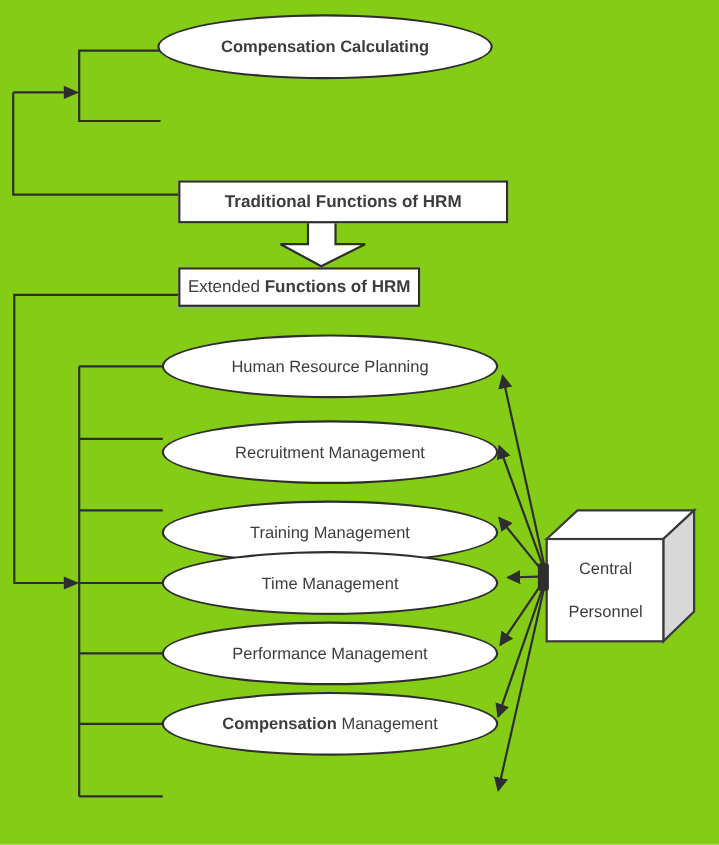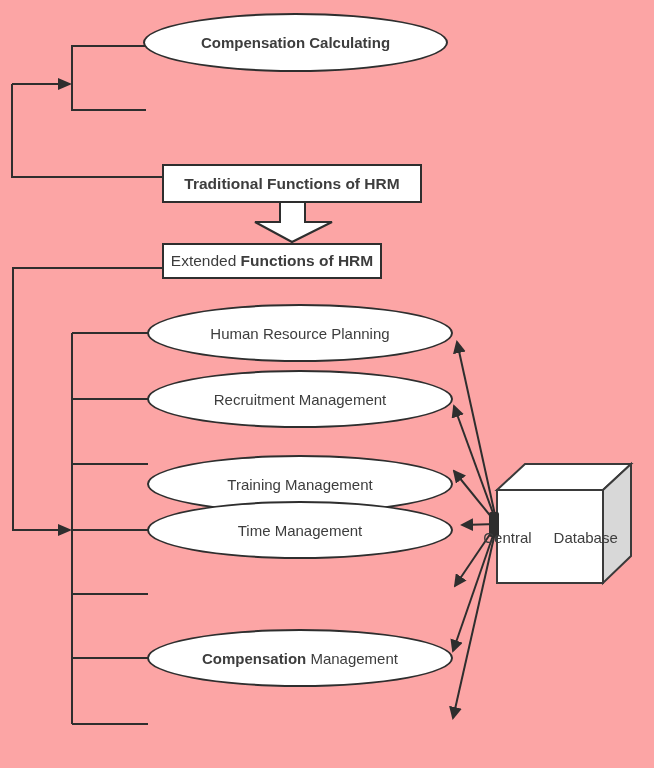--- a/index.html
+++ b/index.html
@@ -1,43 +1,43 @@
 <!DOCTYPE html>
 <html><head>
 <meta charset="utf-8">
 <style>
   html,body{margin:0;padding:0;background:#ffffff;}
   #stage{
     position:relative;
     width:654px;height:768px;
-    background:#fca5a5;
+    background:#84cc16;
     font-family:"Liberation Sans", sans-serif;
     color:#3d3d3d;
     overflow:hidden;
   }
   #wires{position:absolute;left:0;top:0;z-index:1;}
   .node{position:absolute;z-index:2;display:flex;align-items:center;justify-content:center;
         text-align:center;box-sizing:border-box;background:#ffffff;}
   .ellipse{border:2px solid #2e2e2e;border-radius:50%;font-size:15px;}
   .rectbox{border:2px solid #2e2e2e;font-size:15.5px;font-weight:bold;}
   .bold{font-weight:bold;}
   .reg{font-weight:normal;}
   
   .e-top1{left:143px;top:13px;width:305px;height:59px;font-weight:bold;}
   .e-top2{left:143px;top:82px;width:305px;height:56px;}
   
-  .b-trad{left:162px;top:164px;width:260px;height:39px;}
+  .b-trad{left:162px;top:164px;width:300px;height:39px;}
   .b-ext{left:162px;top:243px;width:220px;height:36px;font-weight:normal;}
   
   .fe{left:147px;width:306px;height:58px;}
-  .fe0{top:304px;justify-content:center;} .fe1{top:370px;} .fe2{top:455px;} .fe3{top:501px;}
+  .fe0{top:304px;justify-content:center;} .fe1{top:382px;} .fe2{top:455px;} .fe3{top:501px;}
   .fe4{top:565px;} .fe5{top:629px;} .fe6{top:695px;}
   
   .db-label{left:499px;top:493px;width:103px;height:88px;z-index:2;
-            gap:22px;font-size:15px;background:transparent;border:none;}
+            flex-direction:column;gap:22px;font-size:15px;background:transparent;border:none;}
 </style>
 </head>
 <body>
 
 <div id="stage">
 
   <svg id="wires" width="654" height="768" viewBox="0 0 654 768">
     <defs>
       <marker id="ah" viewBox="0 0 10 10" refX="8.5" refY="5" markerWidth="6.5" markerHeight="6.5" orient="auto">
         <path d="M0,0 L10,5 L0,10 z" fill="#2e2e2e"></path>
@@ -101,22 +101,25 @@
   </div>
   <div class="node ellipse fe fe1">
     <span>Recruitment Management</span>
   </div>
   <div class="node ellipse fe fe2">
     <span>Training Management</span>
   </div>
   <div class="node ellipse fe fe3">
     <span>Time Management</span>
   </div>
+  <div class="node ellipse fe fe4">
+    <span>Performance Management</span>
+  </div>
   <div class="node ellipse fe fe5">
     <span><span class="bold">Compensation</span><span class="reg"> Management</span></span>
   </div>
 
   <div class="node db-label">
     <span>Central</span>
-    <span>Database</span>
+    <span>Personnel</span>
   </div>
 
 </div>
 
 </body></html>

